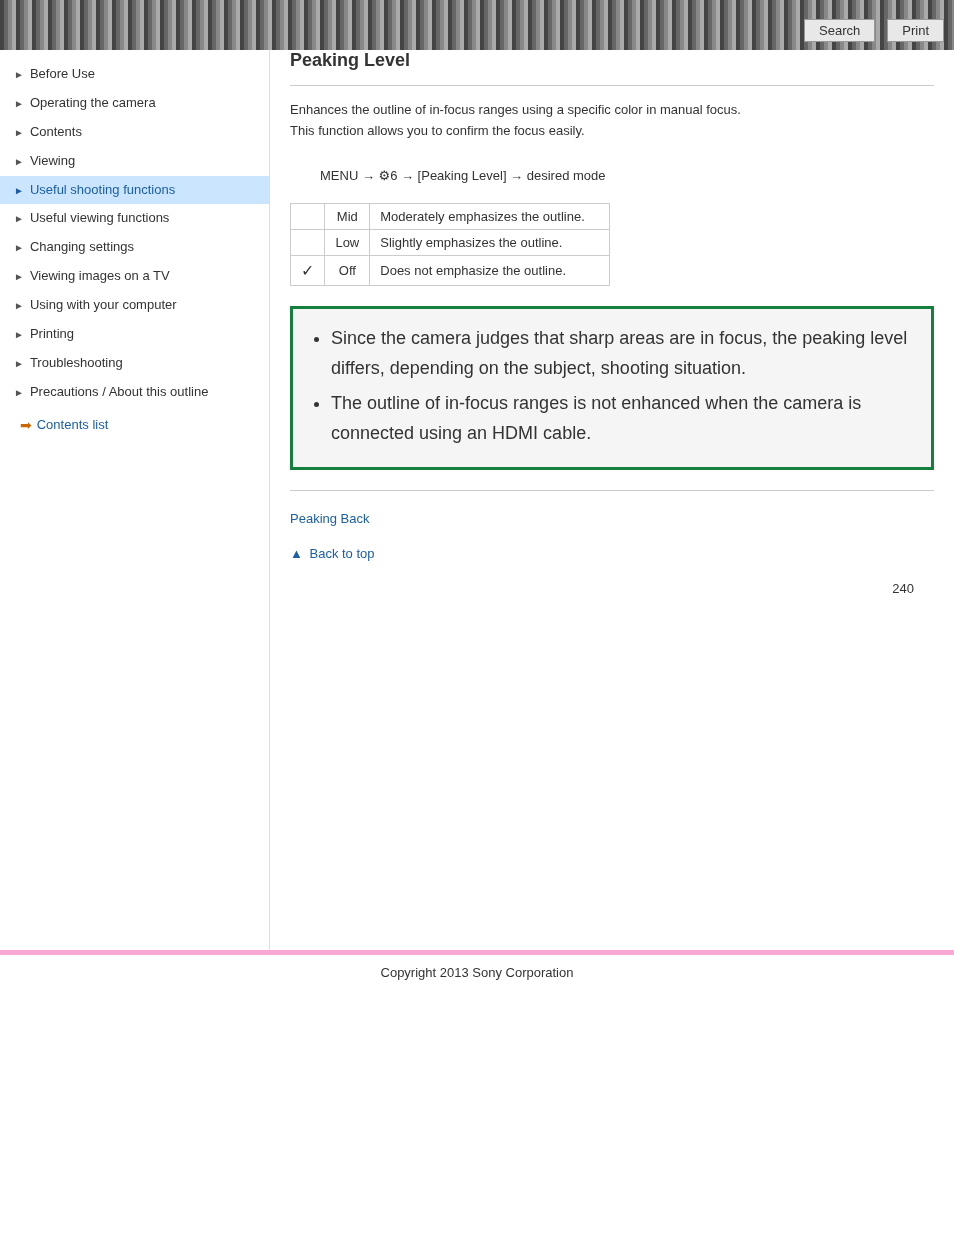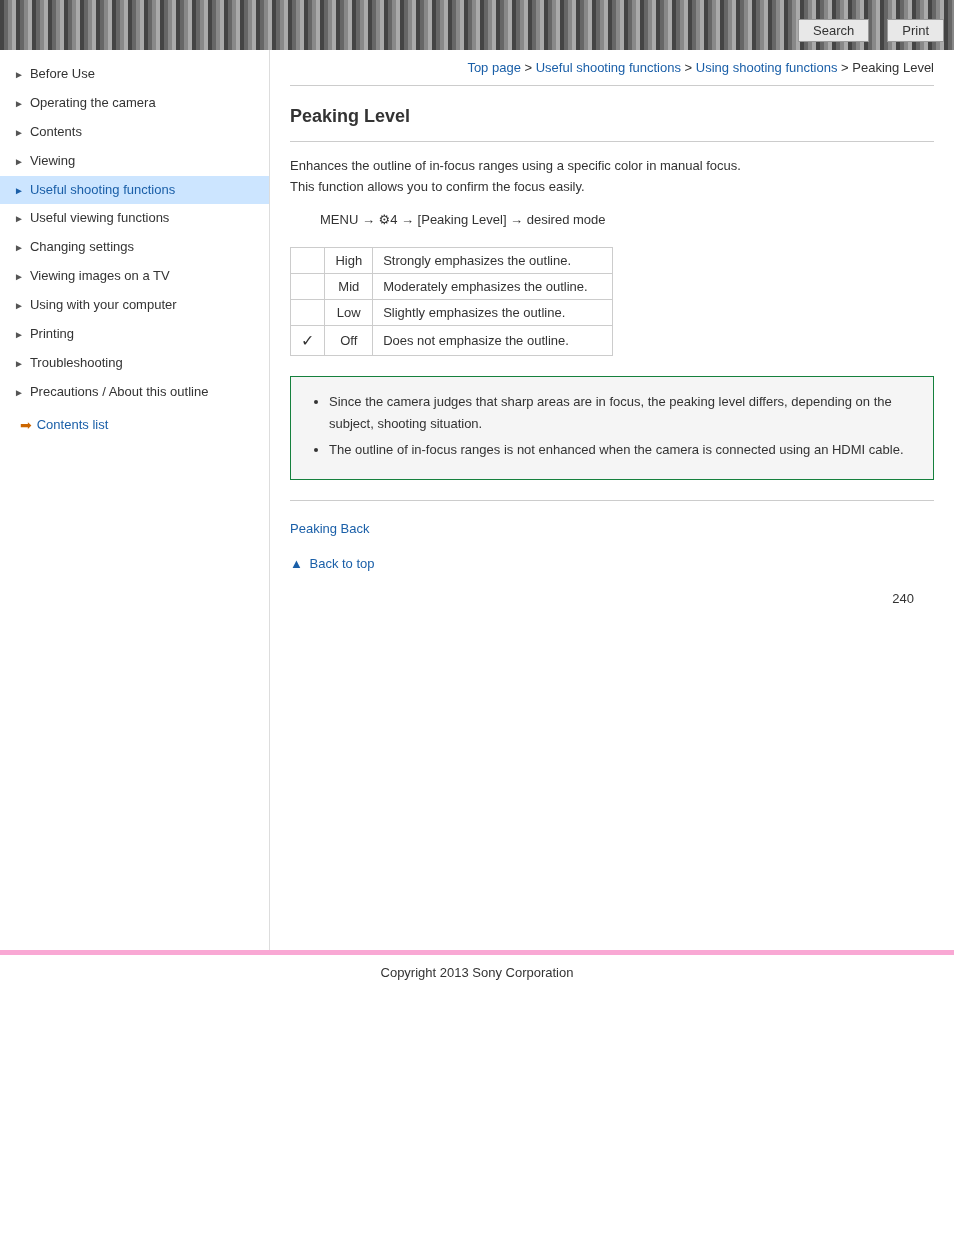--- a/index.html
+++ b/index.html
@@ -15,21 +15,21 @@
         #aaa 12px, #aaa 16px
       );
       height: 50px;
       position: relative;
     }
     .header-buttons {
       position: absolute;
       right: 10px;
       bottom: 8px;
       display: flex;
-      gap: 18px;
+      gap: 12px;
     }
     .header-btn {
       background: #e8e8e8;
       border: 1px solid #999;
       padding: 3px 14px;
       font-size: 13px;
       cursor: pointer;
       color: #333;
     }
 
@@ -120,21 +120,21 @@
     .page-hr {
       border: none;
       border-top: 1px solid #ccc;
       margin-bottom: 14px;
     }
 
     
     .description {
       font-size: 13px;
       line-height: 1.6;
-      margin-bottom: 14px;
+      margin-bottom: 26px;
     }
 
     
     .menu-path {
       font-size: 13px;
       margin: 10px 0 20px 30px;
       color: #333;
     }
 
     
@@ -161,24 +161,24 @@
       min-width: 240px;
     }
     .check-icon {
       font-size: 16px;
       color: #333;
     }
 
     
     .notes-box {
       background: #f5f5f5;
-      border: 1px solid #15803d;
+      border: 3px solid #15803d;
       padding: 14px 18px;
       margin: 10px 0 20px 0;
-      font-size: 13px;
+      font-size: 18px;
       line-height: 1.7;
     }
     .notes-box ul {
       list-style: disc;
       padding-left: 20px;
     }
     .notes-box li {
       margin-bottom: 4px;
     }
 
@@ -293,53 +293,39 @@
     </div>
 
     <a class="contents-list-link">
       <span class="arrow-icon">➡</span>
       <span>Contents list</span>
     </a>
   </div>
 
   <div class="main">
     
-    <div class="breadcrumb">
-      <a>Top page</a>
-      <span> &gt; </span>
-      <a>Useful shooting functions</a>
-      <span> &gt; </span>
-      <a>Using shooting functions</a>
-      <span> &gt; </span>
-      <span>Peaking Level</span>
-    </div>
 
     
     <div class="page-title">Peaking Level</div>
     <hr class="page-hr">
 
     
     <div class="description">
       <span>Enhances the outline of in-focus ranges using a specific color in manual focus.</span><br>
       <span>This function allows you to confirm the focus easily.</span>
     </div>
 
     
     <div class="menu-path">
-      MENU → ⚙4 → [Peaking Level] → desired mode
+      MENU → ⚙6 → [Peaking Level] → desired mode
     </div>
 
     
     <table class="settings-table">
       <tbody>
-        <tr>
-          <td class="col-check"></td>
-          <td class="col-level">High</td>
-          <td class="col-desc">Strongly emphasizes the outline.</td>
-        </tr>
         <tr>
           <td class="col-check"></td>
           <td class="col-level">Mid</td>
           <td class="col-desc">Moderately emphasizes the outline.</td>
         </tr>
         <tr>
           <td class="col-check"></td>
           <td class="col-level">Low</td>
           <td class="col-desc">Slightly emphasizes the outline.</td>
         </tr>

